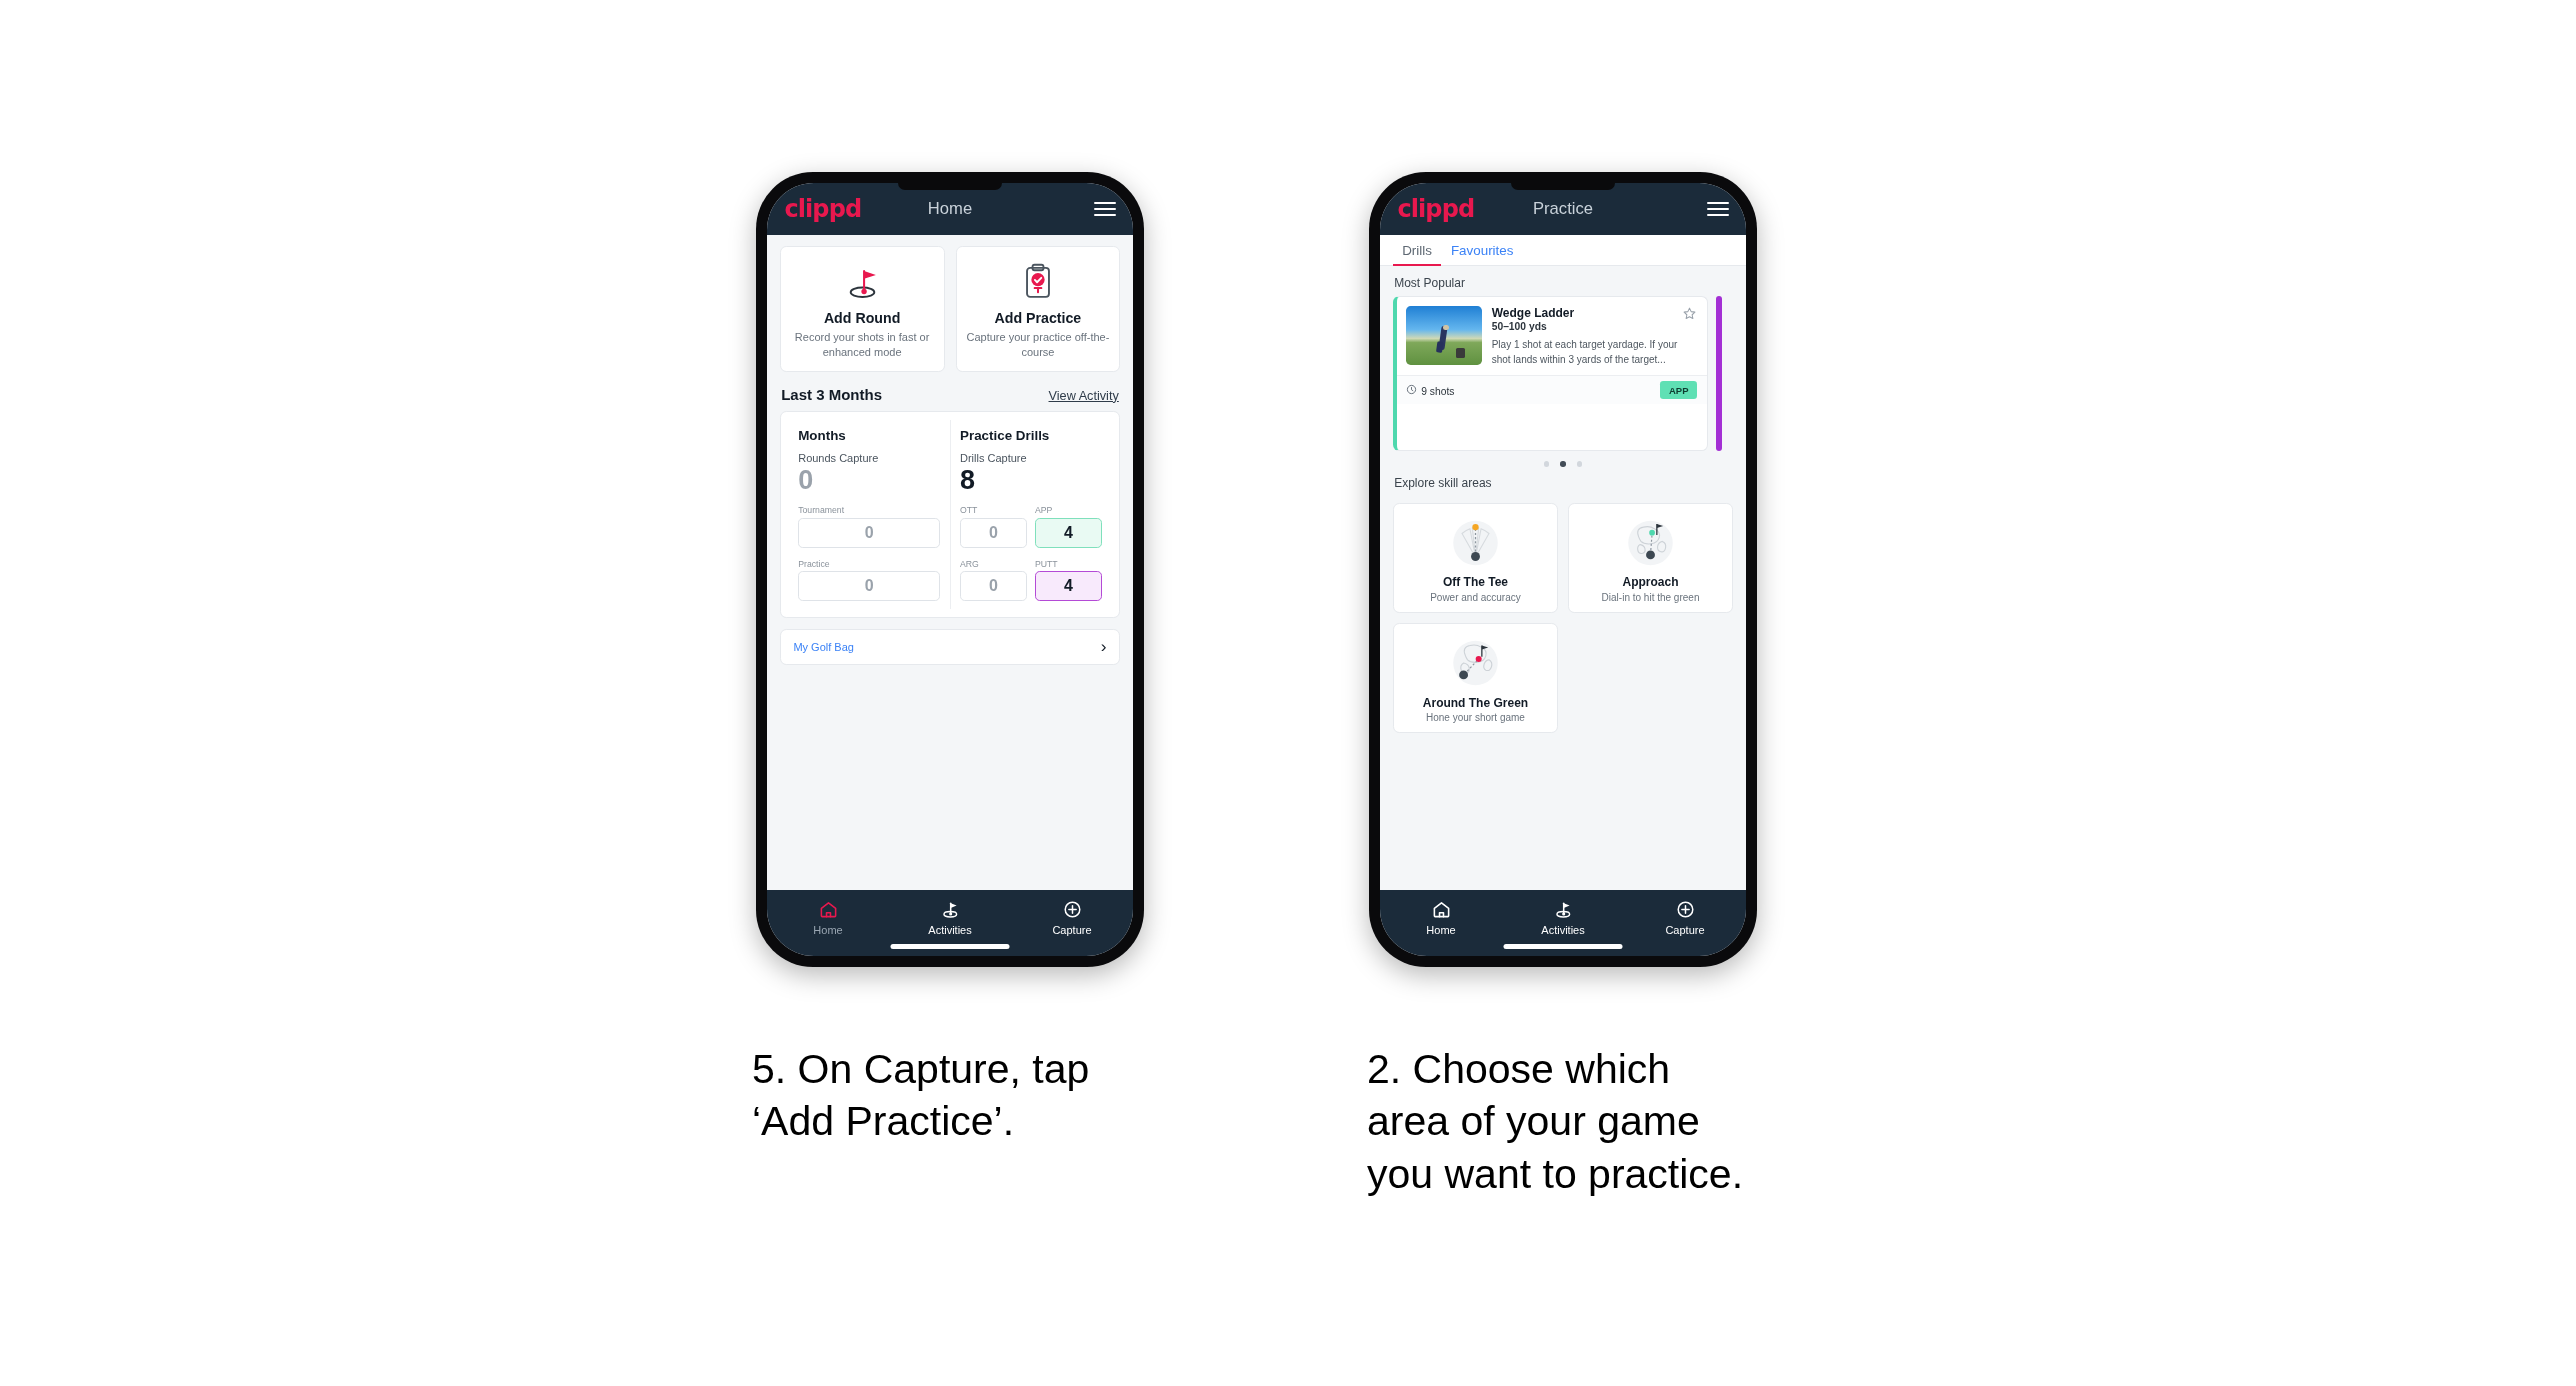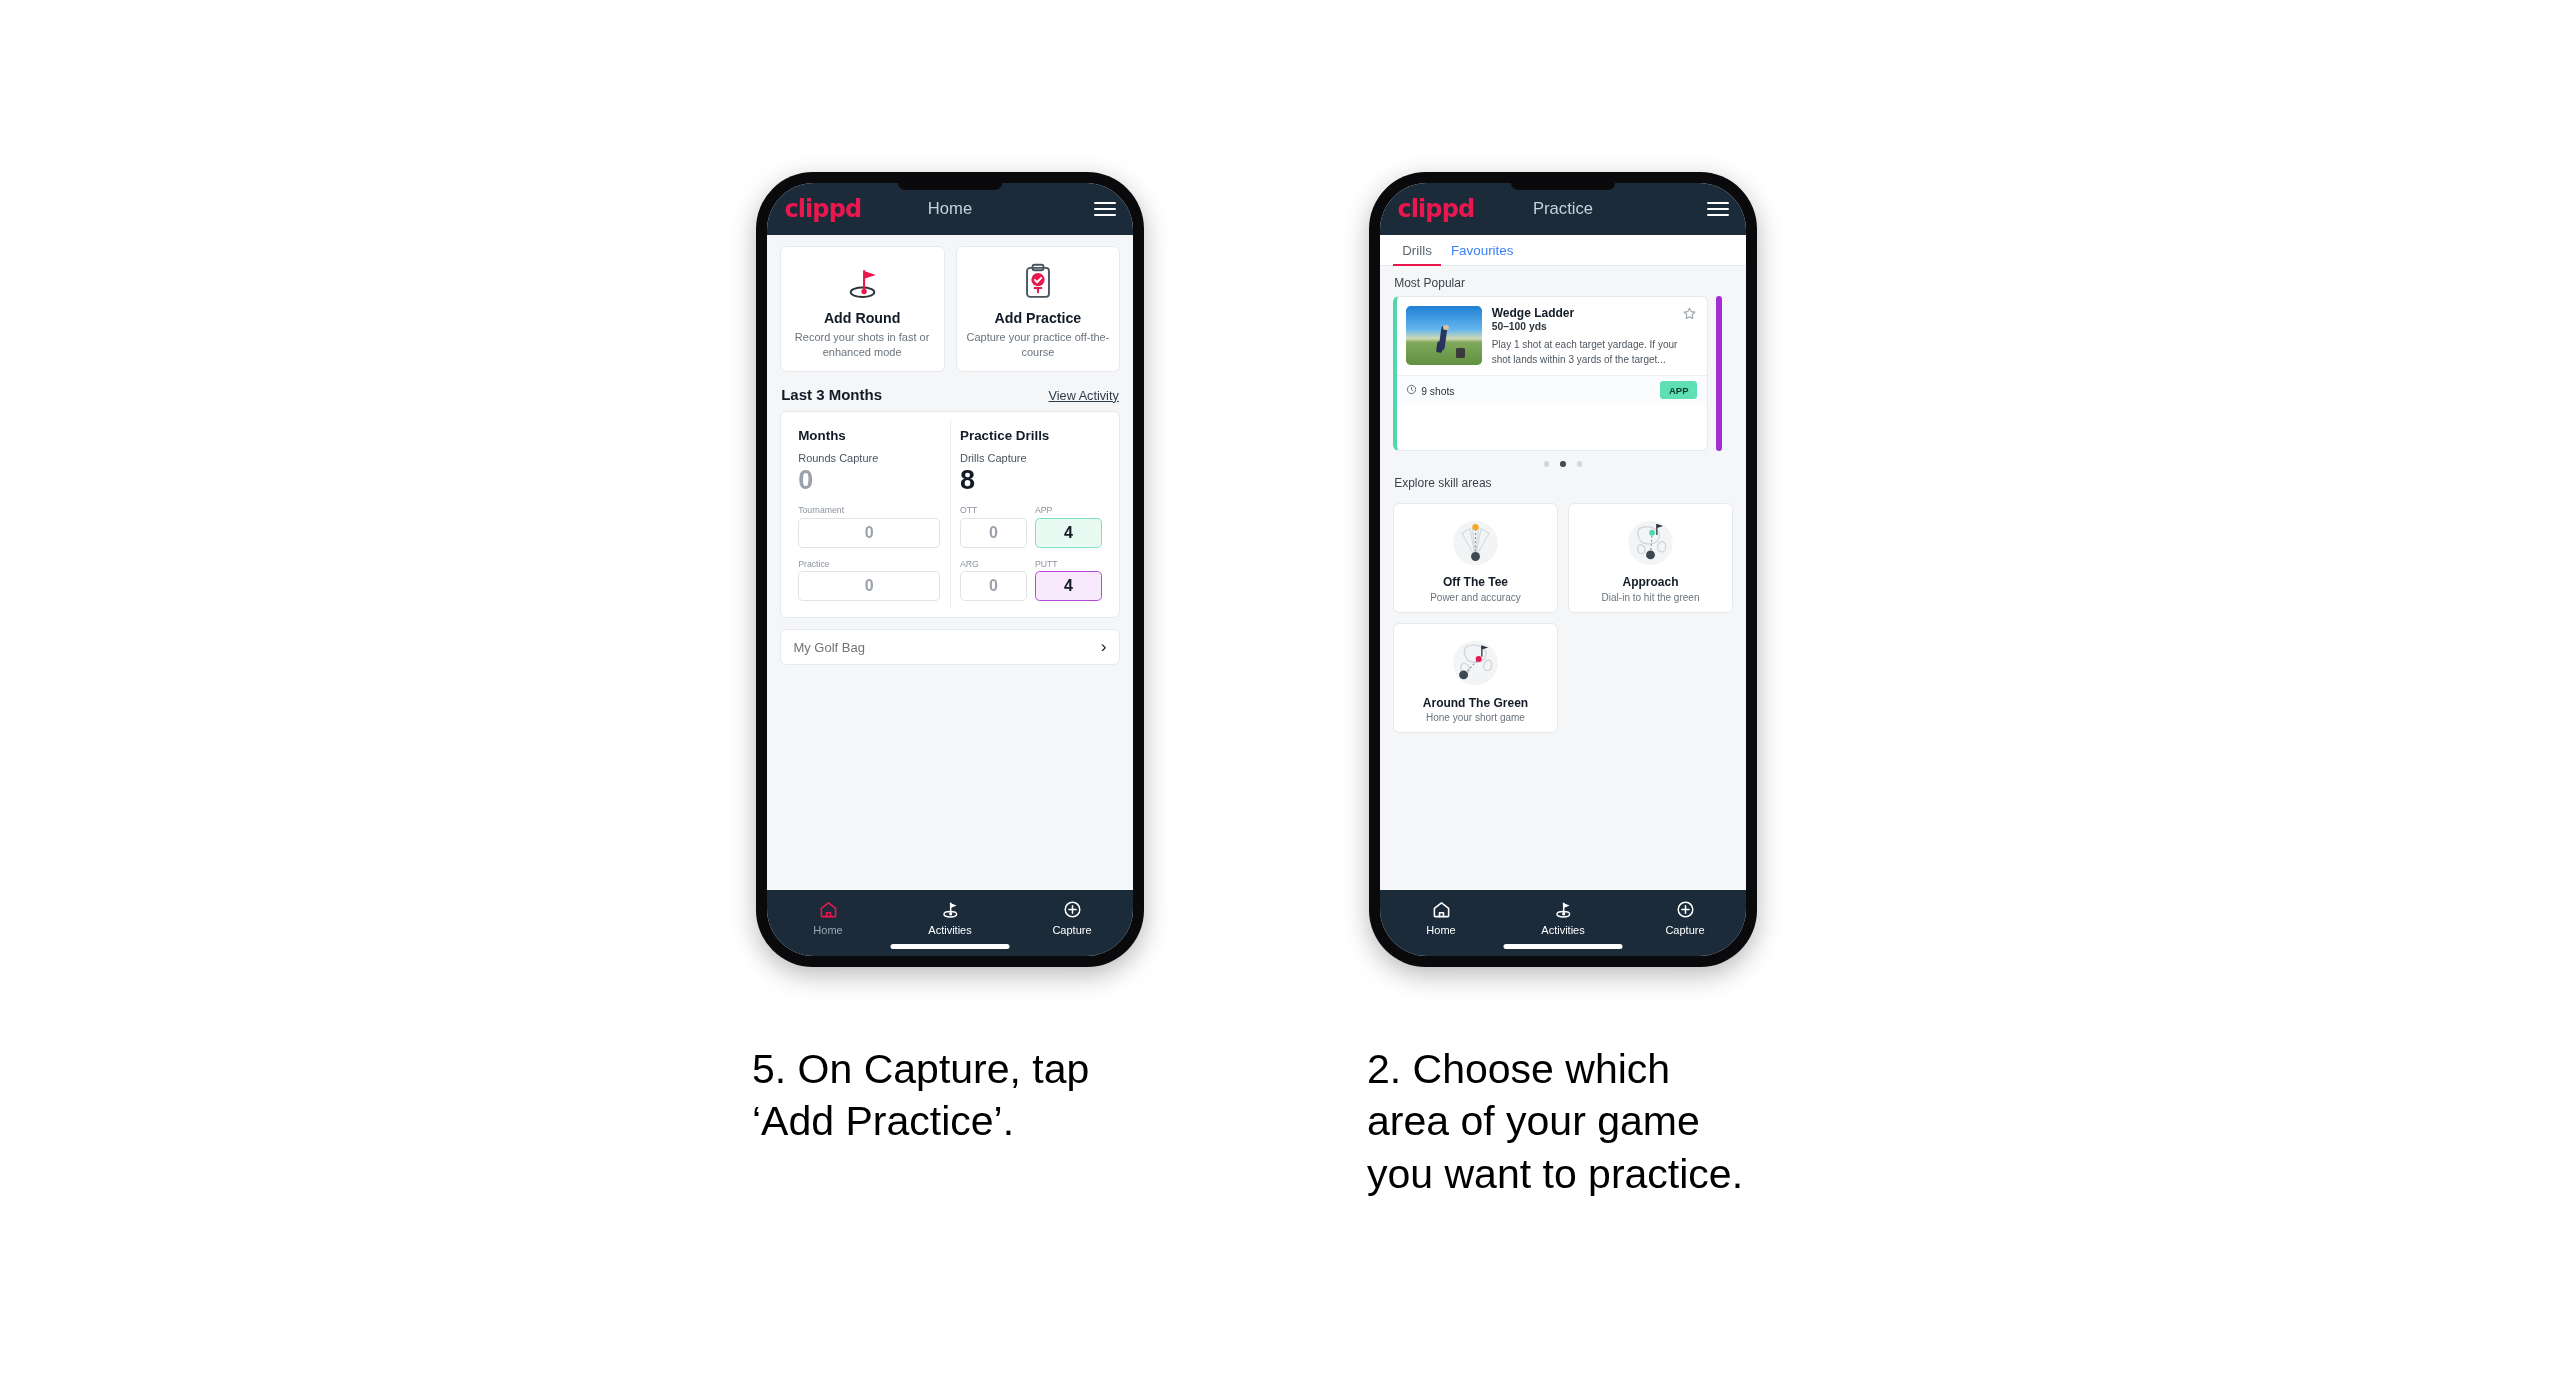--- a/index.html
+++ b/index.html
@@ -128,21 +128,21 @@
   .fields-2 { display: flex; gap: 8px; margin-top: 11px; }
   .fields-2 > div { flex: 1; }
   .fb-app { background: #e9faf3; border-color: #7fe0bc; color: #121b26; }
   .fb-putt { background: #f8eafc; border-color: #b44ad6; border-width: 1.6px; color: #121b26; }
 
   .bag-row {
     margin: 11px 12.7px 0 12.7px; background: #ffffff; border: 0.8px solid #e6e9ed;
     border-radius: 6.3px; height: 36px; display: flex; align-items: center;
     padding: 0 12.7px; justify-content: space-between;
   }
-  .bag-lbl { font-size: 13px; color: #737373; }
+  .bag-lbl { font-size: 11px; color: #3b82f6; }
   .chev { color: #121b26; font-size: 17.4px; line-height: 1; }
 
   
   .tabs { background: #ffffff; display: flex; padding: 0 12.7px; border-bottom: 0.8px solid #e6e9ed; }
   .tab { padding: 8px 9.5px 7.1px 9.5px; font-size: 13.4px; color: #3b82f6; position: relative; }
   .tab.muted { color: #5e6873; }
   .tab.active::after {
     content: ""; position: absolute; left: 0; right: 0; bottom: -0.8px;
     height: 2.4px; background: #e8184e;
   }

